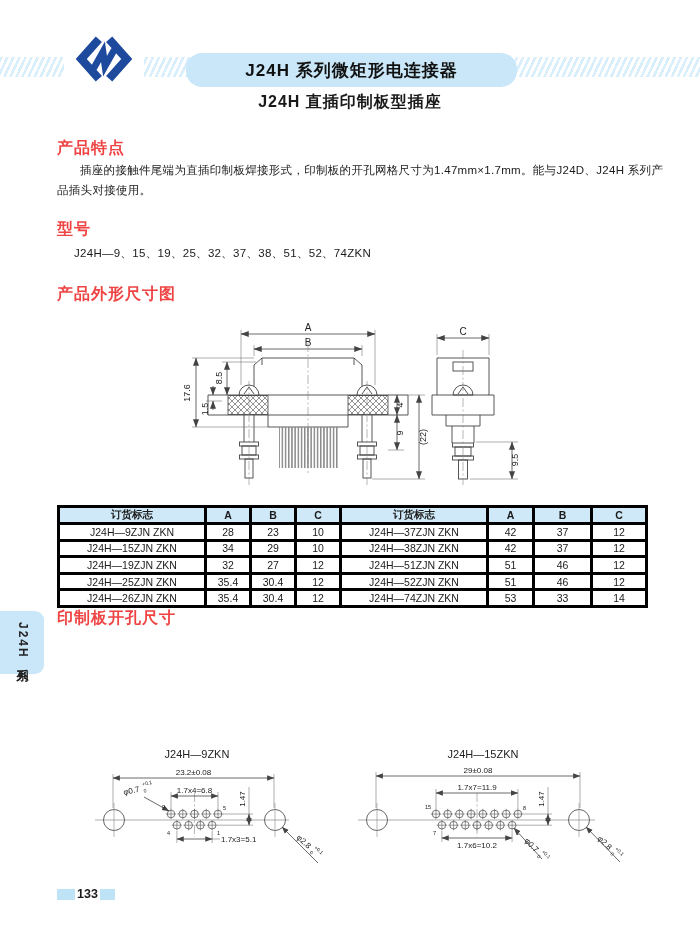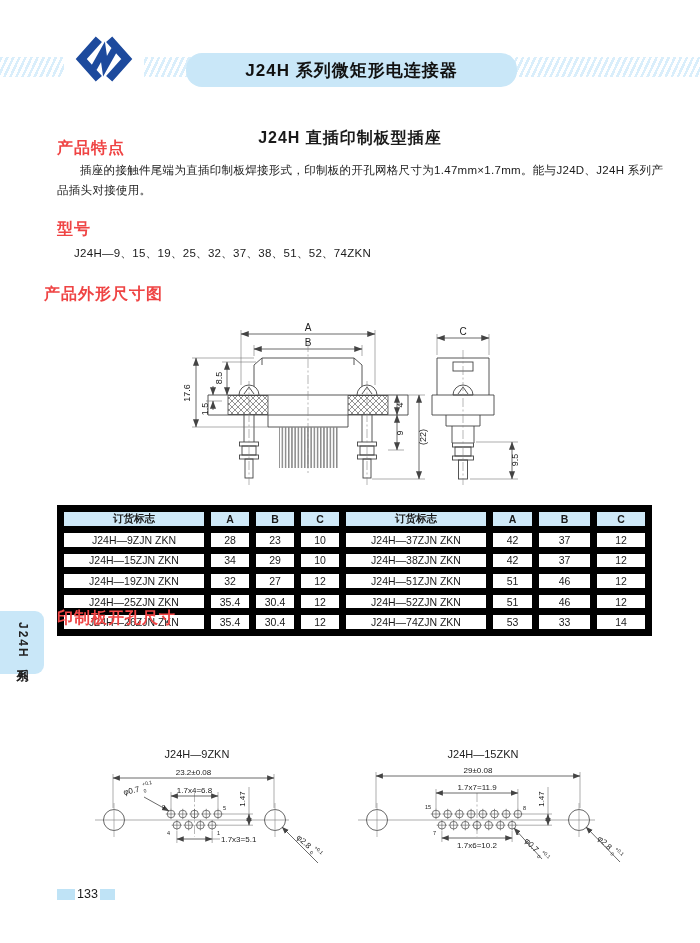--- a/index.html
+++ b/index.html
@@ -6,42 +6,42 @@
   .page{position:relative;width:700px;height:943px;background:#ffffff;margin:0 auto;
         font-family:"Liberation Sans","DejaVu Sans",sans-serif;color:#1a1a1a;overflow:hidden;}
   .abs{position:absolute;}
 
   
   .hatch-band{left:0;top:57px;width:700px;height:20px;
       background:repeating-linear-gradient(115deg,#d9eefb 0 2.5px,#ffffff 2.5px 5.5px);}
   .logo-box{left:64px;top:30px;width:80px;height:58px;background:#ffffff;display:flex;align-items:center;justify-content:center;}
   .title-pill{left:186px;top:53px;width:331px;height:34px;background:#c9e7f8;border-radius:16px;
       display:flex;align-items:center;justify-content:center;font-size:17px;font-weight:bold;letter-spacing:1px;color:#111;}
-  .doc-title{left:0;top:92px;width:700px;text-align:center;font-size:16px;font-weight:bold;letter-spacing:1px;margin-top:36px;}
+  .doc-title{left:0;top:92px;width:700px;text-align:center;font-size:16px;font-weight:bold;letter-spacing:1px;}
 
   .h3{font-size:16px;font-weight:bold;color:#ef4444;letter-spacing:1px;}
   .body-line{font-size:11.5px;white-space:nowrap;letter-spacing:0.3px;}
   .indent{text-indent:2em;}
 
   
   .spec-table{left:57px;top:505px;width:588px;border-collapse:collapse;table-layout:fixed;
       font-size:10.5px;border:1.5px solid #444;}
-  .spec-table th,.spec-table td{border:7px solid #000000;height:13.6px;padding:0 1px;text-align:center;
+  .spec-table th,.spec-table td{border:3px solid #000000;height:13.6px;padding:0 1px;text-align:center;
       font-weight:normal;overflow:hidden;white-space:nowrap;}
   .spec-table th{background:#cfe9f8;font-weight:bold;}
 
   
   .side-tab{left:0;top:611px;width:44px;height:63px;background:#c9e7f8;border-radius:0 9px 9px 0;
       display:flex;align-items:center;justify-content:center;}
   .side-tab span{writing-mode:vertical-rl;text-orientation:mixed;font-size:12px;font-weight:bold;
       letter-spacing:2px;color:#222;}
 
   
   .pgbar{background:#bfe3f6;height:11px;}
-  .pgnum{font-size:12.5px;font-weight:normal;}
+  .pgnum{font-size:12.5px;font-weight:bold;}
 
   
   svg{position:absolute;overflow:visible;}
   .ln{stroke:#444;stroke-width:0.9;fill:none;}
   .lnf{stroke:#444;stroke-width:0.9;fill:#ffffff;}
   .thin{stroke:#777;stroke-width:0.6;fill:none;}
   .cl{stroke:#888;stroke-width:0.6;fill:none;stroke-dasharray:9 2.5 2 2.5;}
   svg.ol .dim{stroke:#444;stroke-width:0.8;fill:none;marker-start:url(#arA);marker-end:url(#arA);}
   svg.ol .dimE{stroke:#444;stroke-width:0.8;fill:none;marker-end:url(#arA);}
   svg.hl .dim{stroke:#444;stroke-width:0.8;fill:none;marker-start:url(#arB);marker-end:url(#arB);}
@@ -73,21 +73,21 @@
   </div>
   <div class="abs doc-title">J24H 直插印制板型插座</div>
 
   <div class="abs h3" style="left:57px;top:138px">产品特点</div>
   <div class="abs body-line indent" style="left:57px;top:163px">插座的接触件尾端为直插印制板焊接形式，印制板的开孔网格尺寸为1.47mm×1.7mm。能与J24D、J24H 系列产</div>
   <div class="abs body-line" style="left:57px;top:183px">品插头对接使用。</div>
 
   <div class="abs h3" style="left:57px;top:219px">型号</div>
   <div class="abs body-line" style="left:74px;top:246px">J24H—9、15、19、25、32、37、38、51、52、74ZKN</div>
 
-  <div class="abs h3" style="left:44px;top:284px">产品外形尺寸图</div>
+  <div class="abs h3" style="left:57px;top:284px">产品外形尺寸图</div>
 
   <svg class="ol" style="left:160px;top:305px" width="380" height="200" viewBox="0 0 380 200">
     <defs>
       <marker id="arA" viewBox="0 0 10 10" refX="8.6" refY="5" markerWidth="9" markerHeight="9" orient="auto-start-reverse" markerUnits="userSpaceOnUse">
         <path d="M0,1.6 L9,5 L0,8.4 Z" fill="#444"></path>
       </marker>
       <pattern id="xh" width="6" height="6" patternUnits="userSpaceOnUse">
         <path d="M0,6 L6,0 M0,0 L6,6" stroke="#666" stroke-width="0.7"></path>
       </pattern>
       <pattern id="pinp" width="3.2" height="41" patternUnits="userSpaceOnUse">

